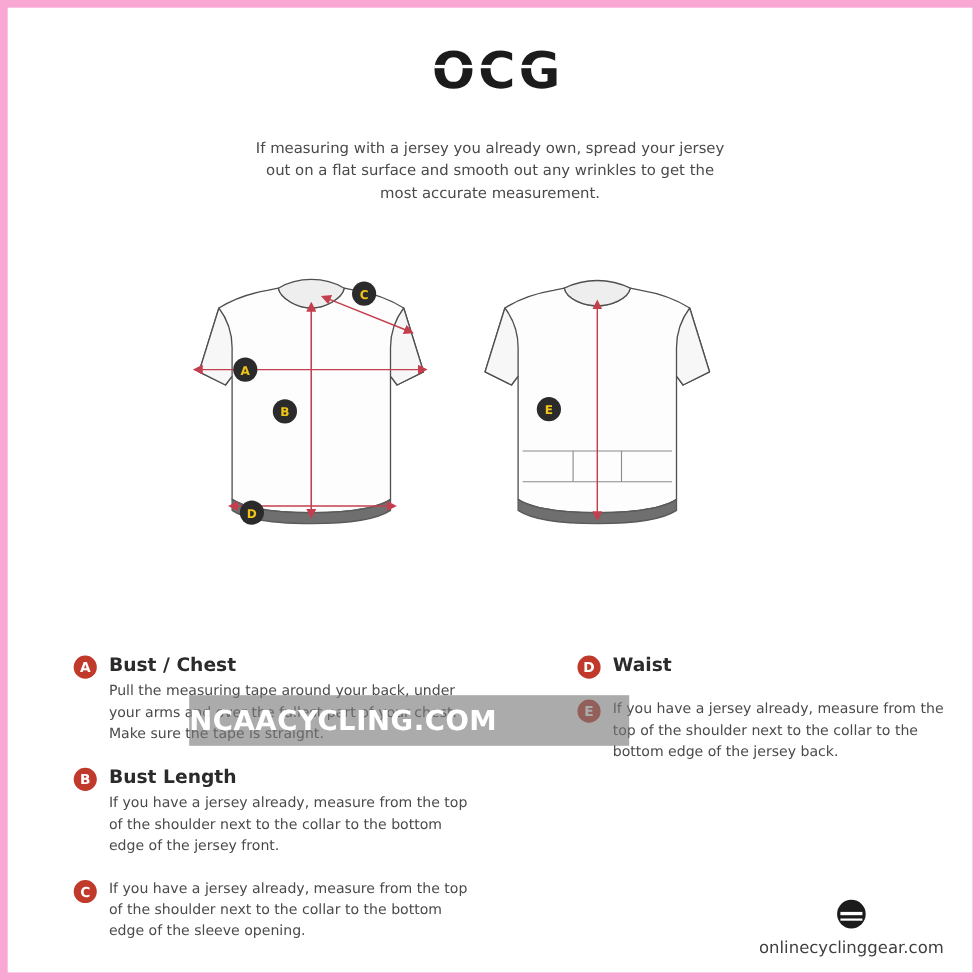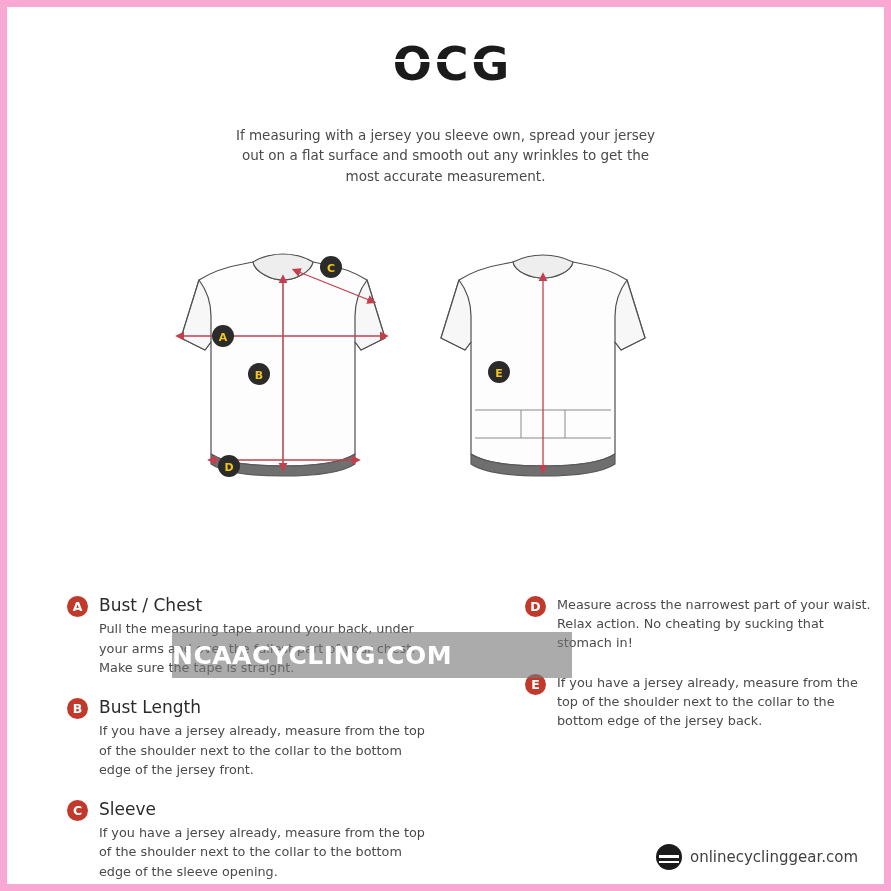--- a/index.html
+++ b/index.html
@@ -101,21 +101,21 @@
     background: #c0392b;
     color: #ffffff;
     font-size: 12.5px;
     font-weight: bold;
     line-height: 21px;
     text-align: center;
     font-family: "DejaVu Sans", sans-serif;
   }
   .entry-title {
     font-size: 17px;
-    font-weight: normal;
+    font-weight: bold;
     color: #2b2b2b;
     margin: 0 0 4px 0;
     line-height: 1.2;
   }
   .entry-body {
     font-size: 12.8px;
     line-height: 1.5;
     color: #4a4a4a;
     margin: 0;
   }
@@ -141,20 +141,21 @@
   }
 
   
   .footer {
     position: absolute;
     right: 26px;
     bottom: 14px;
     display: flex;
     align-items: center;
     gap: 8px;
+    flex-direction: column;
   }
   .footer-logo {
     width: 26px;
     height: 26px;
     border-radius: 50%;
     background: #1b1b1b;
     position: relative;
     overflow: hidden;
   }
   .footer-logo::before {
@@ -178,21 +179,21 @@
 </style>
 </head>
 <body>
 
 <div class="page">
 
   <div class="logo-wrap">
     <div class="logo"><span class="letters">OCG</span></div>
   </div>
 
-  <p class="intro">If measuring with a jersey you sleeve own, spread your jersey out on a flat surface and smooth out any wrinkles to get the most accurate measurement.</p>
+  <p class="intro">If measuring with a jersey you already own, spread your jersey out on a flat surface and smooth out any wrinkles to get the most accurate measurement.</p>
 
   <div class="illus">
     <svg width="700" height="280" viewBox="0 0 700 280" xmlns="http://www.w3.org/2000/svg">
       <g stroke="#4f4f4f" stroke-width="1.2" fill="#ffffff" stroke-linejoin="round">
 
         <g>
 
           <path d="M96,38 C112,28 128,24 140,22 L150,20 C152,30 168,38 180,38 C192,38 208,30 210,20 L220,22 C232,24 248,28 264,38
                    L282,96 L258,108 L252,100 L252,212 C240,220 216,224 180,224 C144,224 120,220 108,212 L108,100 L102,108 L78,96 Z" fill="#fdfdfd"></path>
 
@@ -276,29 +277,28 @@
         <h3 class="entry-title">Bust / Chest</h3>
         <p class="entry-body">Pull the measuring tape around your back, under your arms and over the fullest part of your chest. Make sure the tape is straight.</p>
       </div>
       <div class="entry">
         <span class="badge">B</span>
         <h3 class="entry-title">Bust Length</h3>
         <p class="entry-body">If you have a jersey already, measure from the top of the shoulder next to the collar to the bottom edge of the jersey front.</p>
       </div>
       <div class="entry">
         <span class="badge">C</span>
-        <h3 class="entry-title">Sleeve</h3>
         <p class="entry-body">If you have a jersey already, measure from the top of the shoulder next to the collar to the bottom edge of the sleeve opening.</p>
       </div>
     </div>
 
     <div class="col-right">
       <div class="entry">
         <span class="badge">D</span>
-        <p class="entry-body">Measure across the narrowest part of your waist. Relax action. No cheating by sucking that stomach in!</p>
+        <h3 class="entry-title">Waist</h3>
       </div>
       <div class="entry">
         <span class="badge">E</span>
         <p class="entry-body">If you have a jersey already, measure from the top of the shoulder next to the collar to the bottom edge of the jersey back.</p>
       </div>
     </div>
 
   </div>
 
   <div class="watermark">

